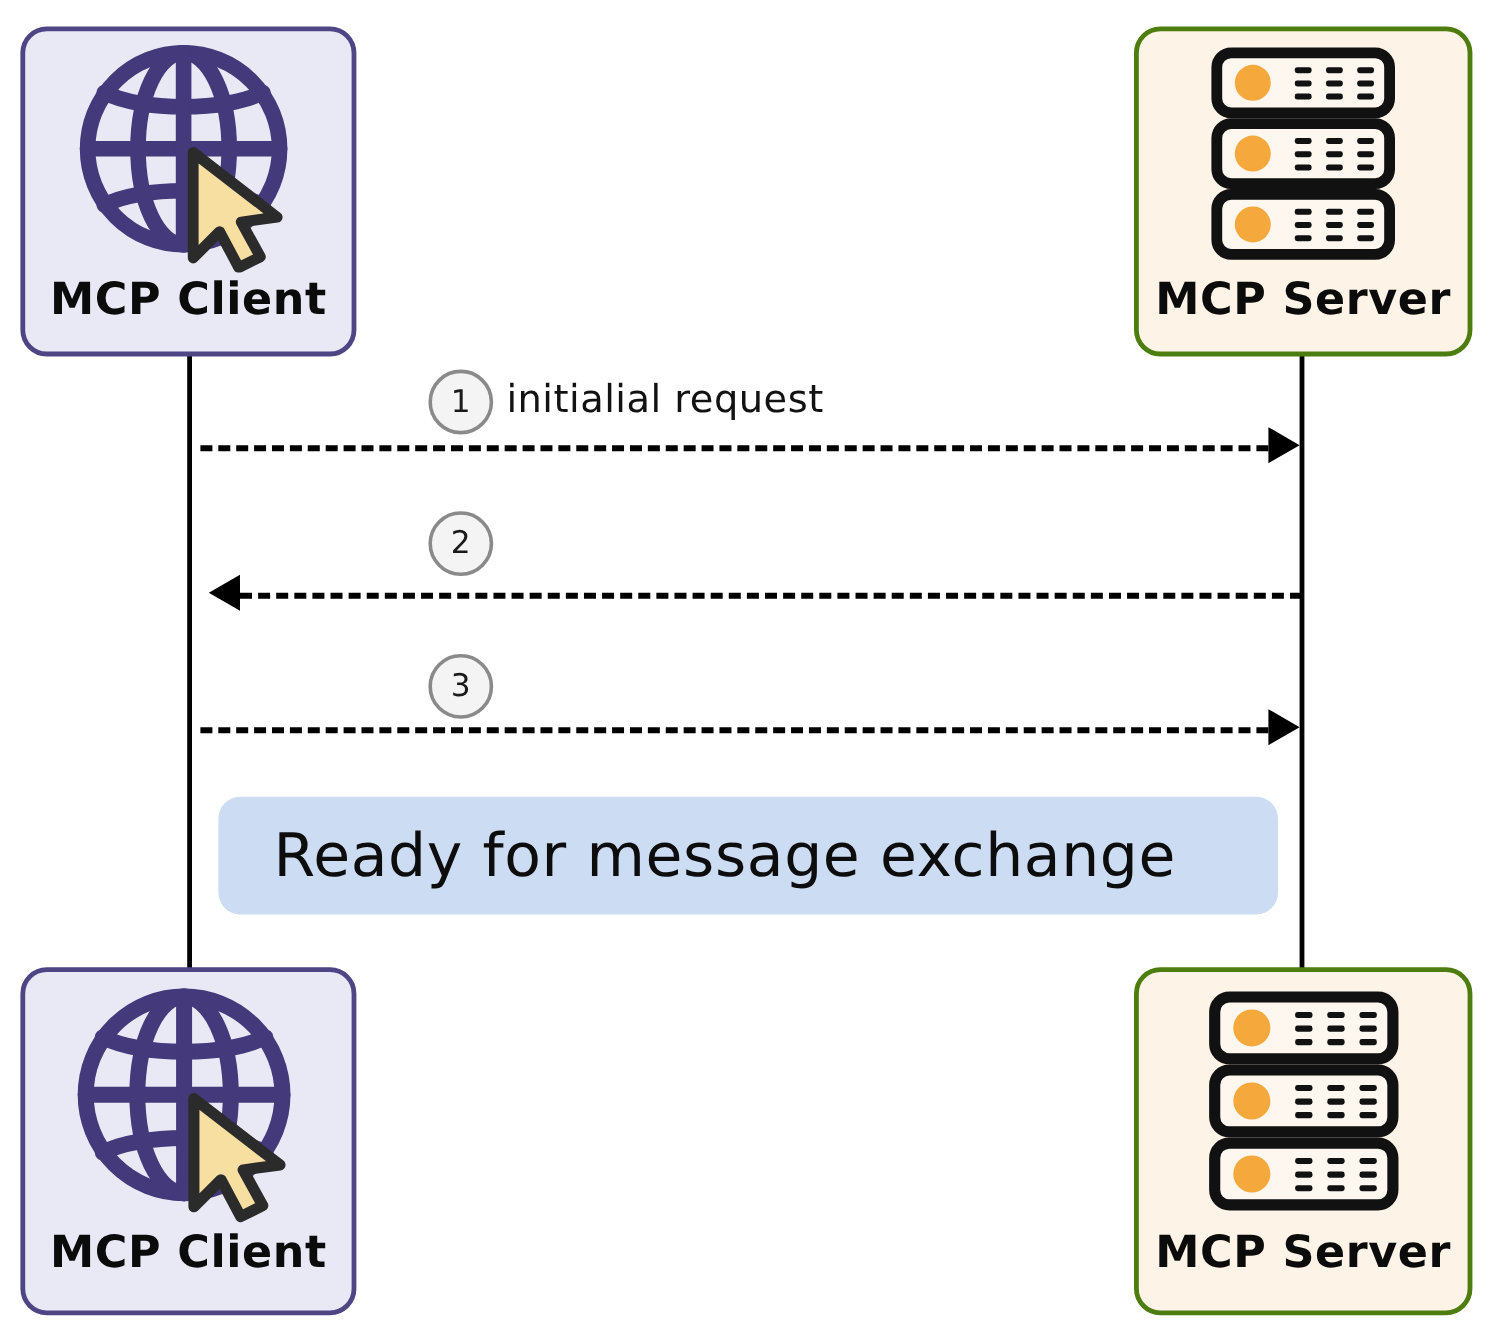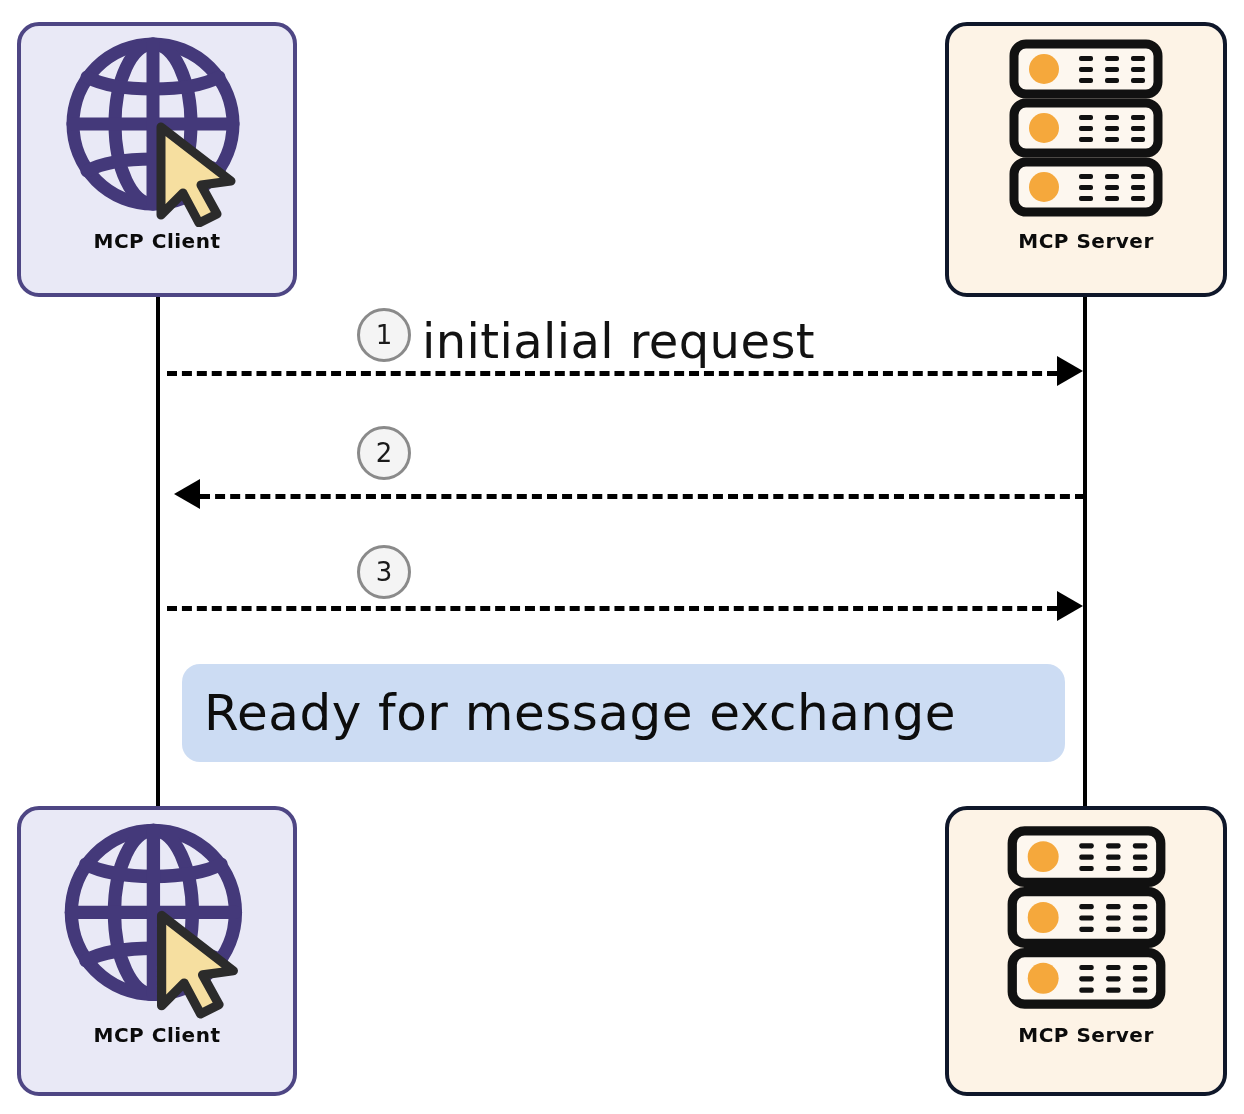--- a/index.html
+++ b/index.html
@@ -28,26 +28,26 @@
     align-items: center;
     justify-content: flex-start;
     z-index: 5;
   }
   .participant.client {
     background: #e9e9f6;
     border: 4px solid #4e4684;
   }
   .participant.server {
     background: #fdf3e6;
-    border: 4px solid #0f172a;
+    border: 4px solid #4d7c0f;
   }
   .participant-label {
     font-family: "DejaVu Sans", sans-serif;
     font-weight: 700;
-    font-size: 20px;
+    font-size: 37px;
     color: #0b0b0b;
     letter-spacing: 0.5px;
     line-height: 1;
     white-space: nowrap;
   }
   .participant .icon-wrap {
     display: flex;
     align-items: center;
     justify-content: center;
   }
@@ -95,21 +95,21 @@
     justify-content: center;
     font-family: "DejaVu Sans", sans-serif;
     font-size: 26px;
     color: #1a1a1a;
     box-sizing: border-box;
     z-index: 4;
   }
   .msg-text {
     position: absolute;
     font-family: "DejaVu Sans", sans-serif;
-    font-size: 48px;
+    font-size: 32px;
     color: #121212;
     white-space: nowrap;
     z-index: 4;
     letter-spacing: 0.4px;
   }
 
   
   .note-banner {
     position: absolute;
     background: #ccdcf3;
@@ -214,21 +214,21 @@
   <div class="msg-line" style="left:200px; top:494px; width:885px;"></div>
   <div class="arrow-head left" style="left:174px; top:479px;"></div>
 
   <div class="msg-badge" style="left:357px; top:545px;">
     <span>3</span>
   </div>
   <div class="msg-line" style="left:167px; top:606px; width:890px;"></div>
   <div class="arrow-head right" style="left:1057px; top:591px;"></div>
 
   <div class="note-banner" style="left:182px; top:664px; width:883px; height:98px;">
-    <div class="note-banner-text" style="padding-left:22px;">Ready for message exchange</div>
+    <div class="note-banner-text" style="padding-left:22px;margin-left:24px;">Ready for message exchange</div>
   </div>
 
   <div class="participant client" style="left:17px; top:806px; width:280px; height:290px;">
     <div class="icon-wrap" style="width:100%; height:215px;">
       <svg width="205" height="205" viewBox="0 0 200 196" aria-hidden="true">
         <g fill="none" stroke="#44397a" stroke-width="13" stroke-linecap="round">
           <circle cx="96" cy="93" r="80"></circle>
           <ellipse cx="96" cy="93" rx="38" ry="80"></ellipse>
           <line x1="16" y1="93" x2="176" y2="93"></line>
           <path d="M30 46 C60 62, 132 62, 162 46"></path>

